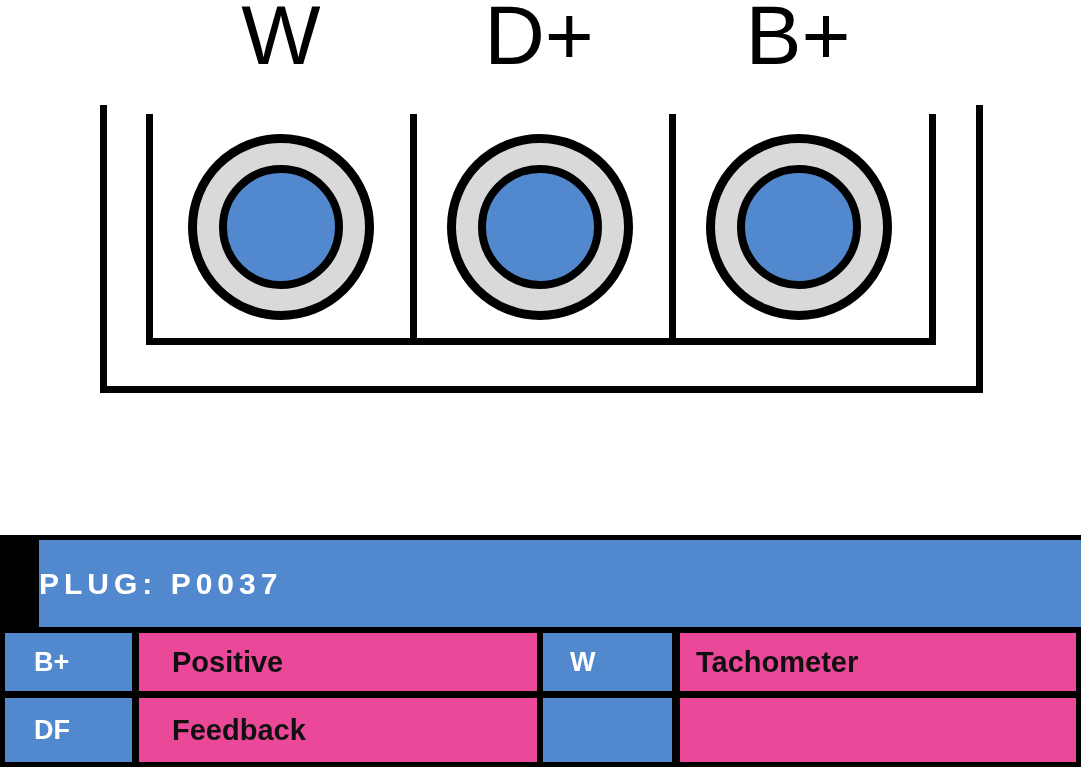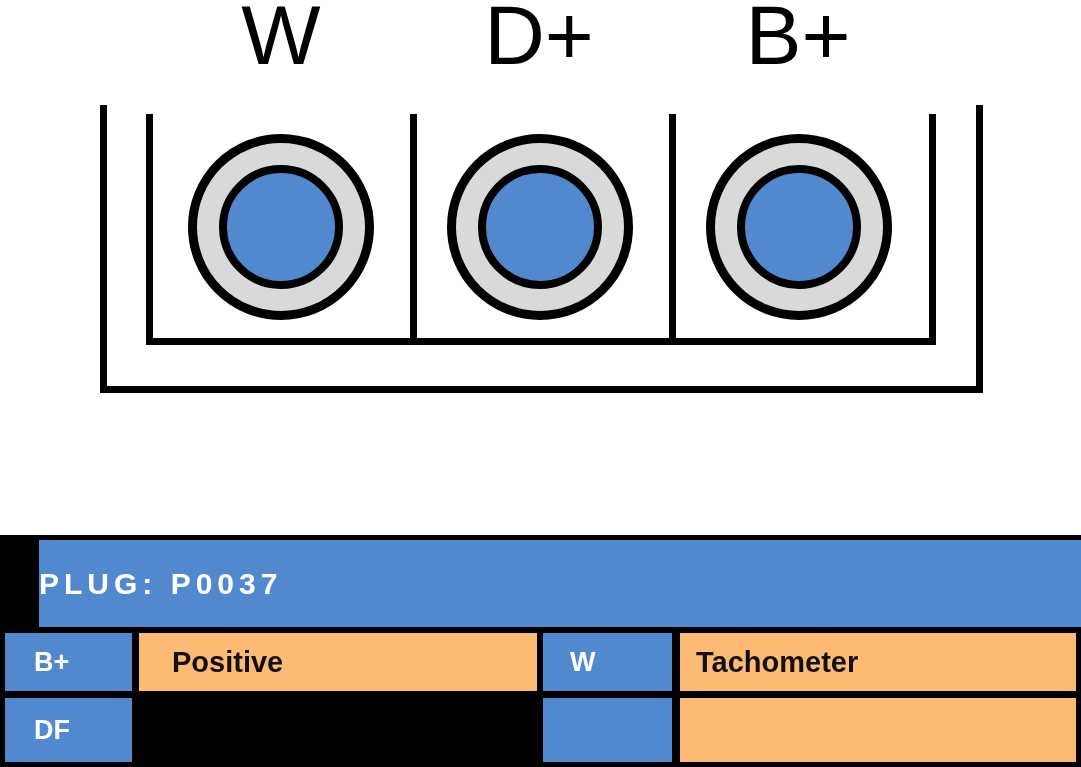--- a/index.html
+++ b/index.html
@@ -27,21 +27,21 @@
         border-radius:50%;background:#D9D9D9;box-sizing:content-box;}
   .ring-1{left:188px;} .ring-2{left:447px;} .ring-3{left:706px;}
   .pin{position:absolute;top:165px;width:108px;height:108px;border:8px solid #000;
        border-radius:50%;background:#5289CE;box-sizing:content-box;}
   .pin-1{left:219px;} .pin-2{left:478px;} .pin-3{left:737px;}
 
   
   .plug-table{position:absolute;left:0;top:535px;width:1081px;height:232px;background:#000;}
   .cell{position:absolute;display:flex;align-items:center;box-sizing:border-box;}
   .blue{background:#5289CE;color:#ffffff;}
-  .gray{background:#fdba74;color:#101010;}
+  .gray{background:#ec4899;color:#101010;}
   .thead{left:5px;top:5px;width:1071px;height:87px;
          font-size:30px;font-weight:700;letter-spacing:5px;margin-left:34px;}
   .r1{top:98px;height:58px;}
   .r2{top:163px;height:64px;}
   .c1{left:5px;width:127px;padding-left:29px;}
   .c2{left:139px;width:398px;padding-left:33px;}
   .c3{left:543px;width:129px;padding-left:27px;}
   .c4{left:680px;width:396px;padding-left:16px;}
   .key{font-size:27px;font-weight:700;}
   .desc{font-size:29px;font-weight:600;}
@@ -73,17 +73,18 @@
 
   <div class="plug-table">
     <div class="cell blue thead">PLUG: P0037</div>
 
     <div class="cell blue r1 c1 key">B+</div>
     <div class="cell gray r1 c2 desc">Positive</div>
     <div class="cell blue r1 c3 key">W</div>
     <div class="cell gray r1 c4 desc">Tachometer</div>
 
     <div class="cell blue r2 c1 key">DF</div>
+    <div class="cell gray r2 c2 desc">Feedback</div>
     <div class="cell blue r2 c3 key"></div>
     <div class="cell gray r2 c4 desc"></div>
   </div>
 
 </div>
 
 </body></html>

